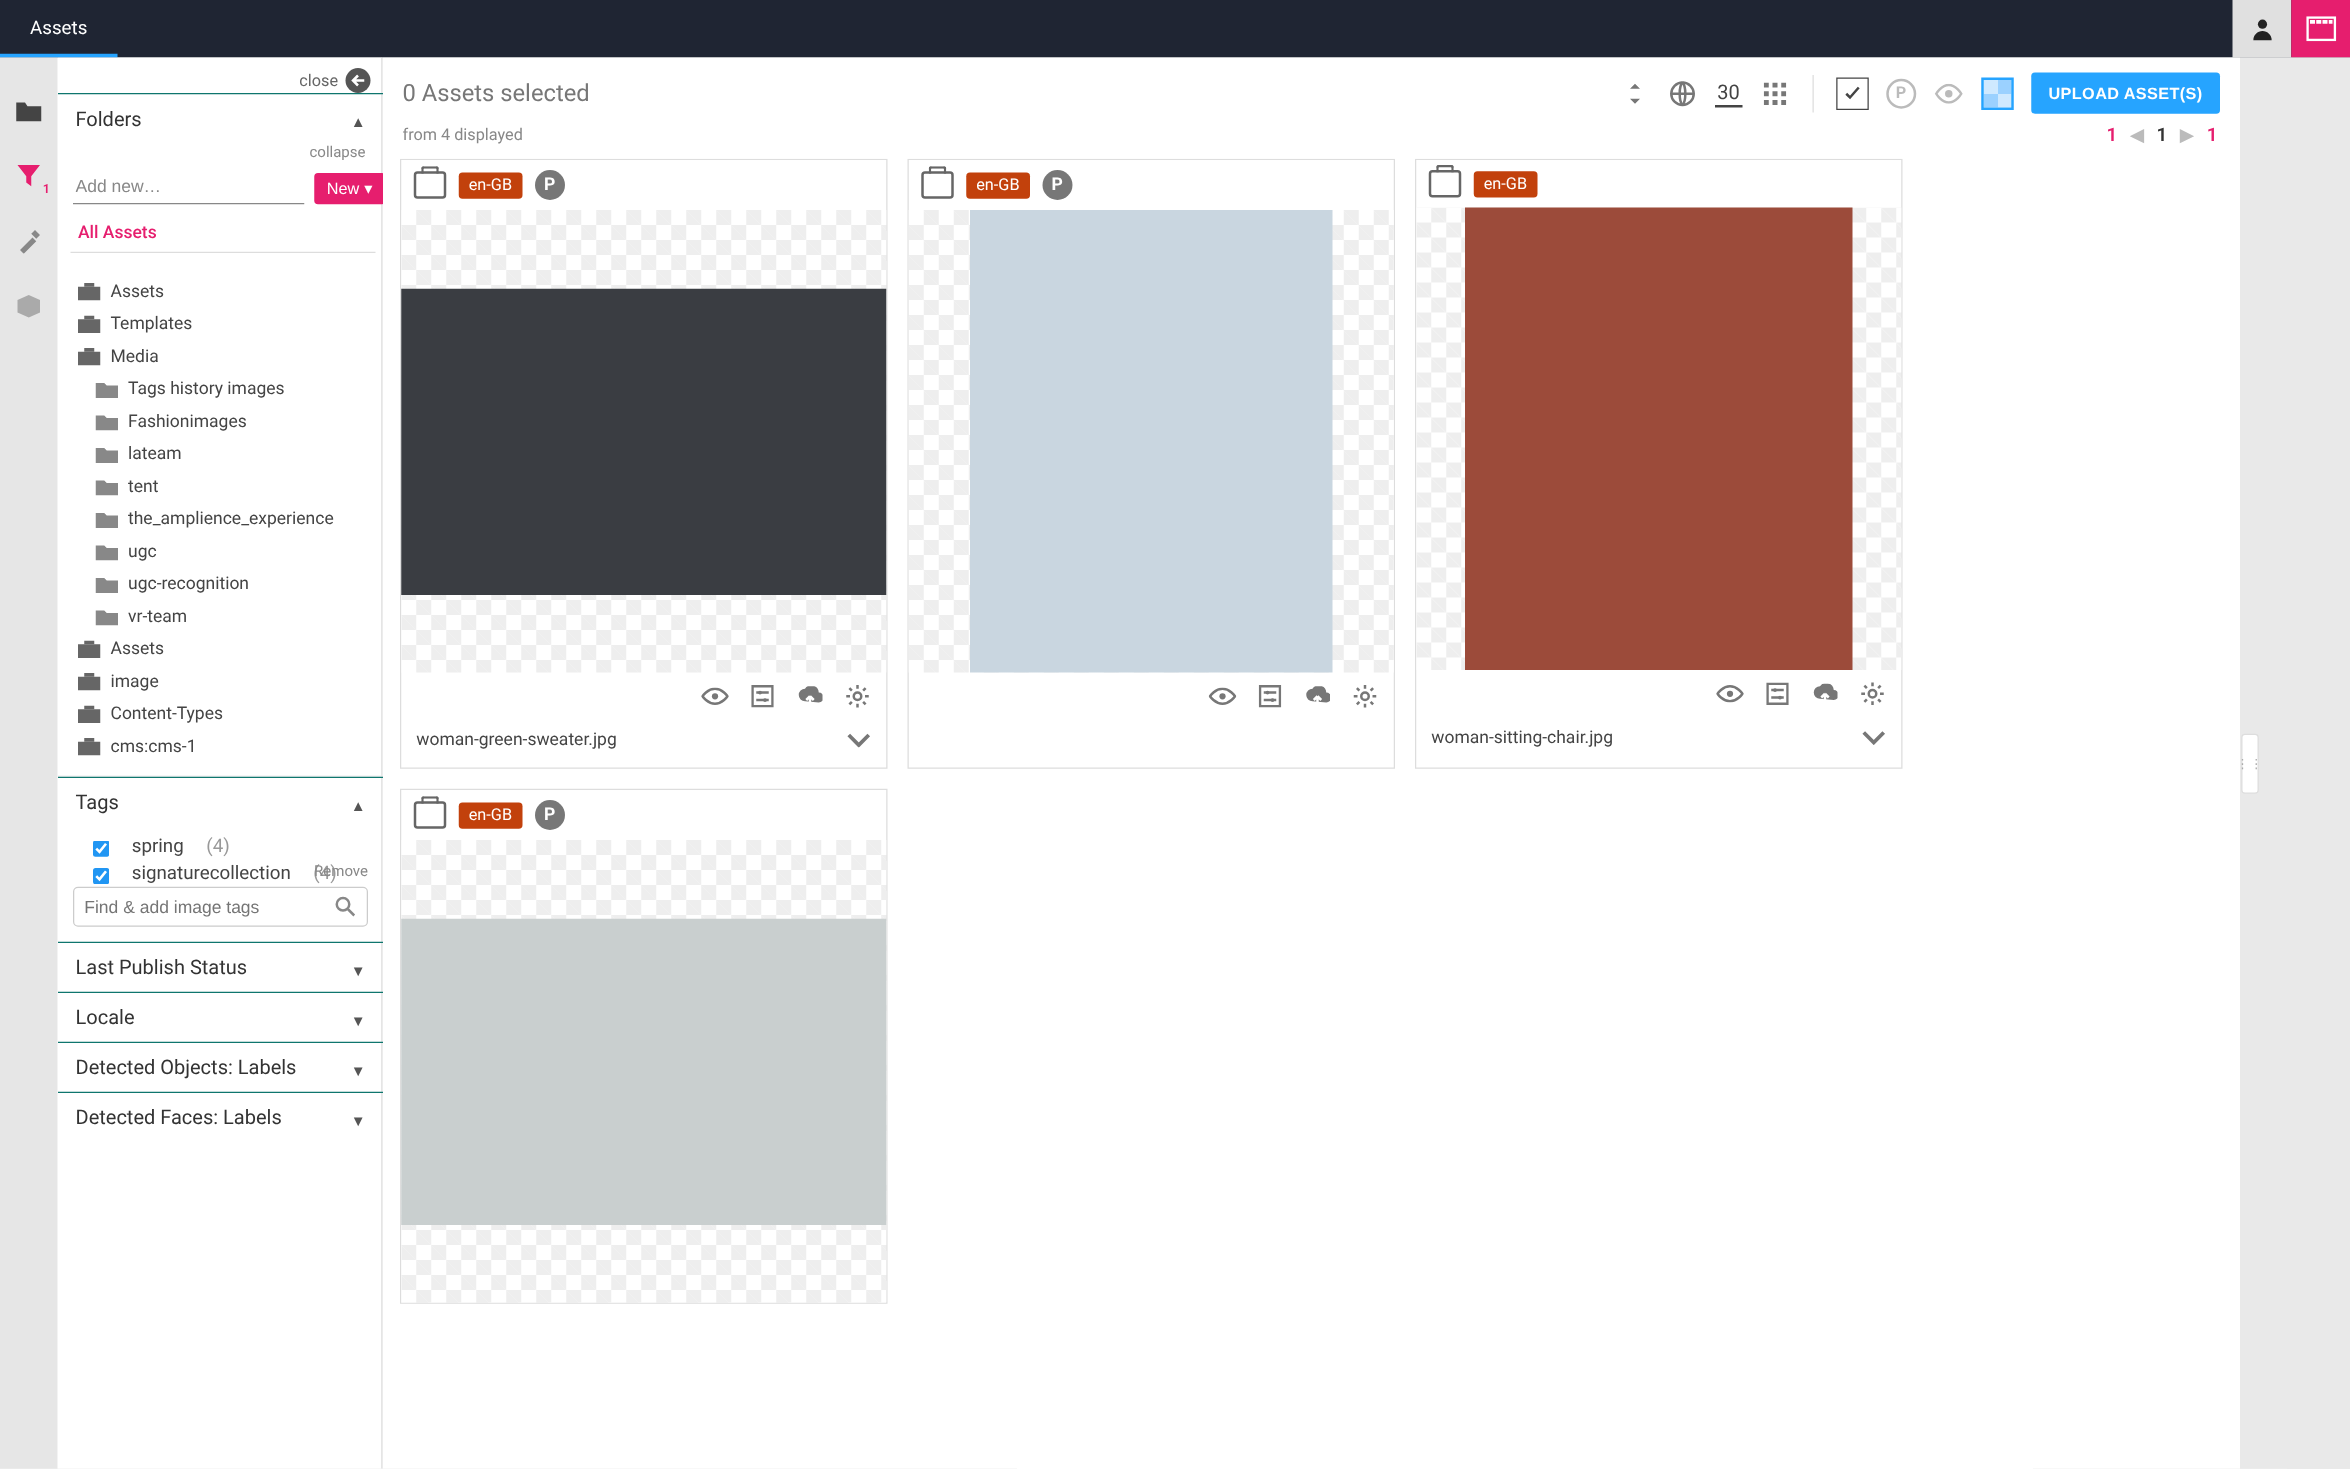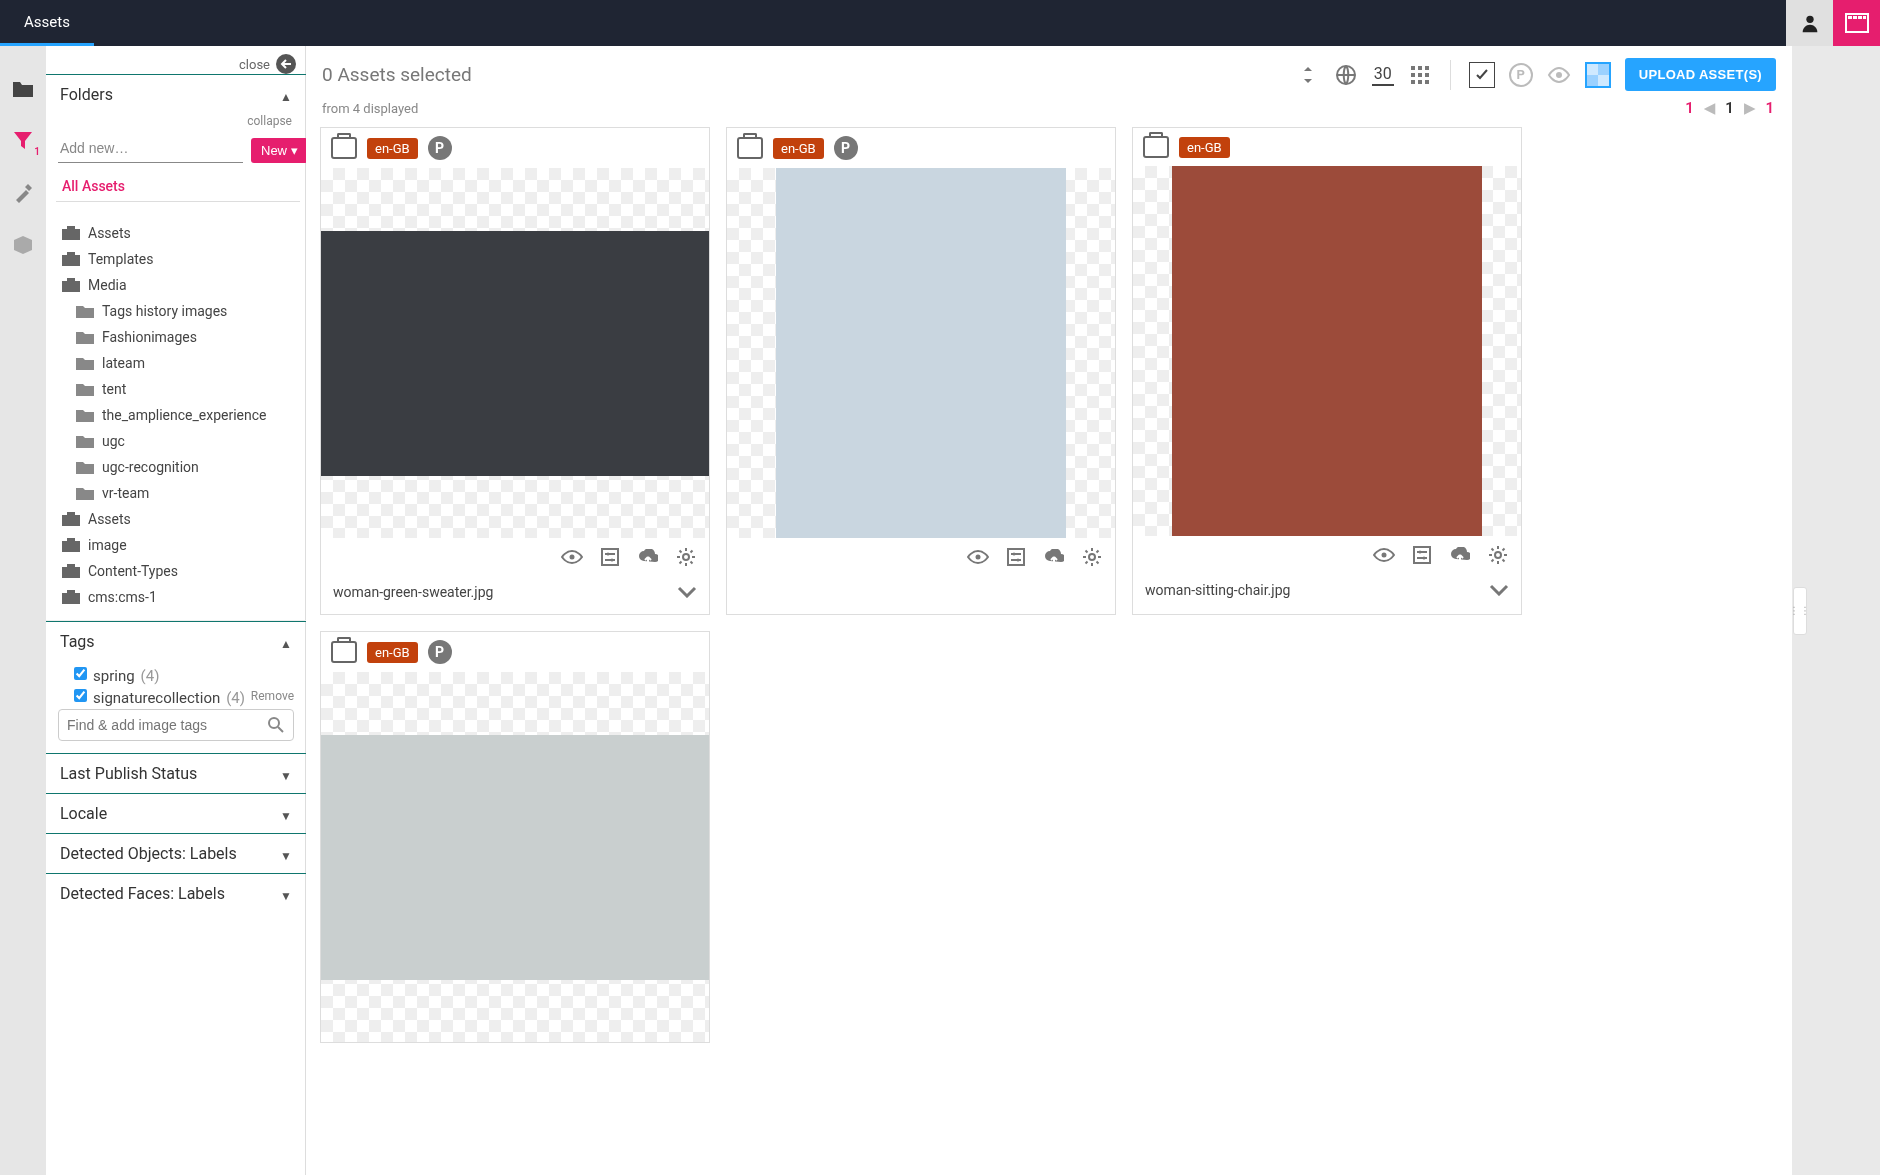--- a/index.html
+++ b/index.html
@@ -33,21 +33,21 @@
 .newrow input { flex:1; border:none; border-bottom:1px solid #888; padding:6px 2px; font-size:14px; outline:none; color:#333;}
 .newrow input::placeholder{color:#888;}
 .new-btn { background:#e61e6e; color:#fff; border:none; border-radius:3px; padding:5px 10px; font-size:13px; display:flex; align-items:center; gap:4px;}
 .tree { padding:0 6px 10px 10px; border-bottom:1px solid #eee;}
 .tree-item { display:flex; align-items:center; gap:8px; padding:5px 6px; font-size:14px; color:#444; cursor:pointer;}
 .tree-item.active { color:#e61e6e; font-weight:500; border-bottom:1px solid #ddd; padding-bottom:7px; margin-bottom:18px;}
 .tree-item.l1 { padding-left:6px;}
 .tree-item.l2 { padding-left:20px;}
 .tree-icon { width:18px; height:14px; display:inline-flex;}
 .tags-body { padding:4px 12px 12px 12px; }
-.tag-line { display:flex; align-items:flex-start; gap:6px; font-size:15px; color:#444; padding:2px 16px;}
+.tag-line { display:flex; align-items:flex-end; gap:18px; font-size:15px; color:#444; padding:2px 16px;}
 .tag-line input[type=checkbox]{accent-color:#2196f3;}
 .tag-count{color:#999;}
 .remove-link{ text-align:right; font-size:12px; color:#888; margin-top:-20px;}
 .tag-search{ margin-top:6px; border:1px solid #ccc; border-radius:4px; display:flex; align-items:center; padding:6px 8px;}
 .tag-search input{border:none;outline:none;flex:1;font-size:14px;}
 
 .main { flex:1; background:#fff; display:flex; flex-direction:column; min-width:0; }
 .toolbar { display:flex; align-items:center; padding:12px 16px 6px 16px; gap:14px; color:#666;}
 .tb-left { font-size:19px; color:#777;}
 .tb-spacer{flex:1;}

